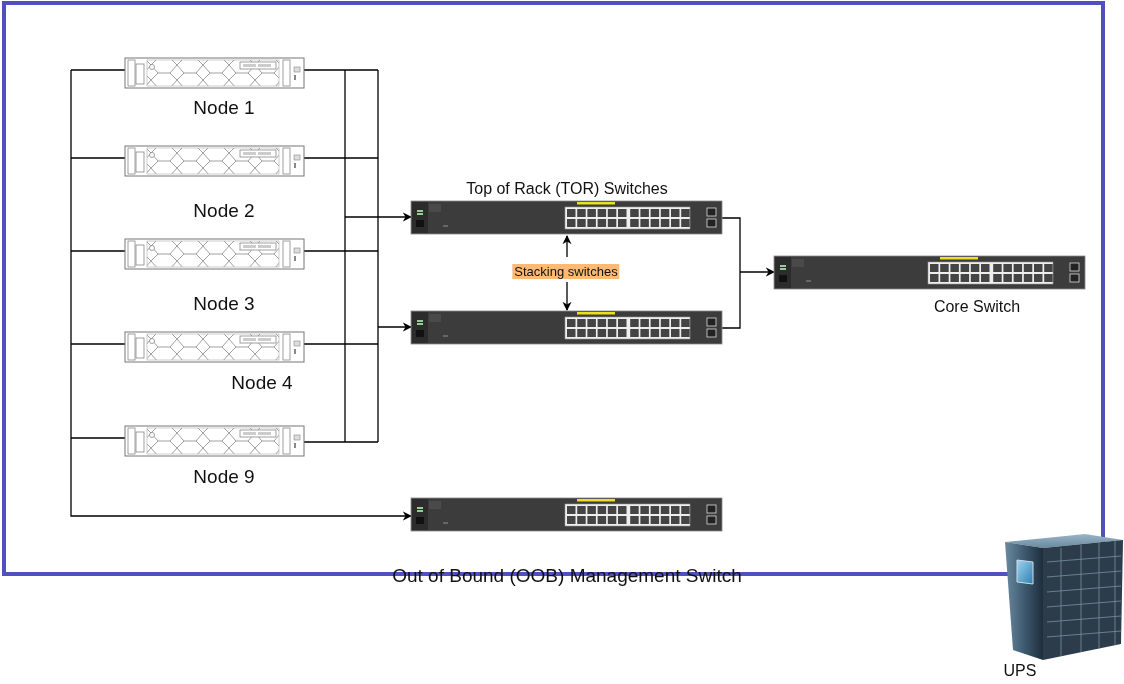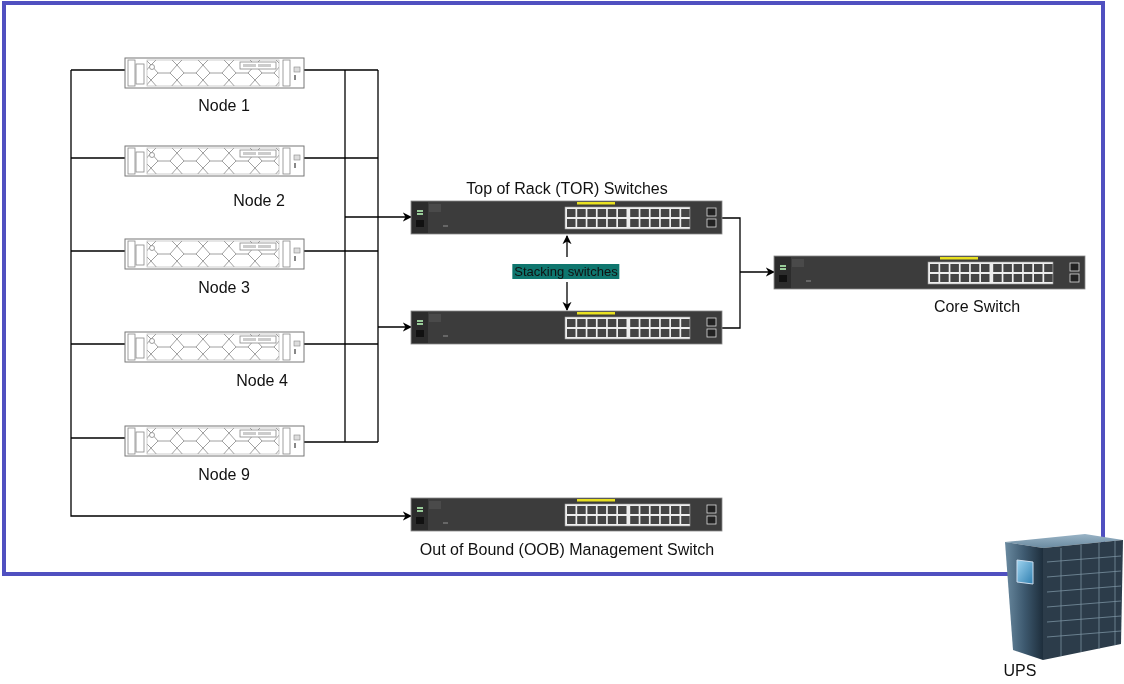--- a/index.html
+++ b/index.html
@@ -1,18 +1,18 @@
 <!DOCTYPE html>
 <html><head>
   <meta charset="utf-8">
   <style>
     html, body { margin: 0; padding: 0; background: #ffffff; }
     body { width: 1124px; height: 684px; position: relative; overflow: hidden; font-family: "Liberation Sans", sans-serif; }
     #canvas { position: absolute; left: 0; top: 0; }
-    .lbl { position: absolute; font-family: "Liberation Sans", sans-serif; font-size: 16px; color: #111; white-space: nowrap; transform: translateX(-50%); }
+    .lbl { position: absolute; font-family: "Liberation Sans", sans-serif; font-size: 19px; color: #111; white-space: nowrap; transform: translateX(-50%); }
     .lbl.big { font-size: 16px; }
     .lbl.small { font-size: 13px; }
   </style>
 </head>
 <body>
 
 <svg id="canvas" width="1124" height="684" viewBox="0 0 1124 684" xmlns="http://www.w3.org/2000/svg">
   <defs>
     <marker id="arrow" viewBox="0 0 10 10" refX="9" refY="5" markerWidth="7" markerHeight="7" orient="auto-start-reverse">
       <path d="M0,0 L10,5 L0,10 L3,5 z" fill="#000"></path>
@@ -291,21 +291,21 @@
         <line x1="44" y1="60" x2="118" y2="54"></line>
       <line x1="44" y1="75" x2="118" y2="69"></line>
         <line x1="44" y1="90" x2="118" y2="84"></line>
         <line x1="44" y1="105" x2="118" y2="99"></line>
     </g>
     <polygon points="14,28 30,30 30,52 14,50" fill="url(#upsScreen)" stroke="#cde" stroke-width="1"></polygon>
   </g>
 </svg>
 
 <div class="lbl" style="left:224px; top:97px;">Node 1</div>
-<div class="lbl" style="left:224px; top:192px;margin-left:35px;">Node 2</div>
-<div class="lbl" style="left:224px; top:279px;">Node 3</div>
+<div class="lbl" style="left:224px; top:200px;">Node 2</div>
+<div class="lbl" style="left:224px; top:293px;">Node 3</div>
 <div class="lbl" style="left:224px; top:372px;margin-left:38px;">Node 4</div>
 <div class="lbl" style="left:224px; top:466px;">Node 9</div>
 <div class="lbl big" style="left:567px; top:180px;">Top of Rack (TOR) Switches</div>
-<div class="lbl small" style="left:566px; top:264px; background:#0f766e; padding:0 2px;">Stacking switches</div>
+<div class="lbl small" style="left:566px; top:264px; background:#fdba74; padding:0 2px;">Stacking switches</div>
 <div class="lbl big" style="left:929px; top:298px;margin-left:48px;">Core Switch</div>
-<div class="lbl" style="left:567px; top:541px;text-align:right;">Out of Bound (OOB) Management Switch</div>
+<div class="lbl" style="left:567px; top:565px;text-align:right;">Out of Bound (OOB) Management Switch</div>
 <div class="lbl big" style="left:1020px; top:662px;">UPS</div>
 
 </body></html>

